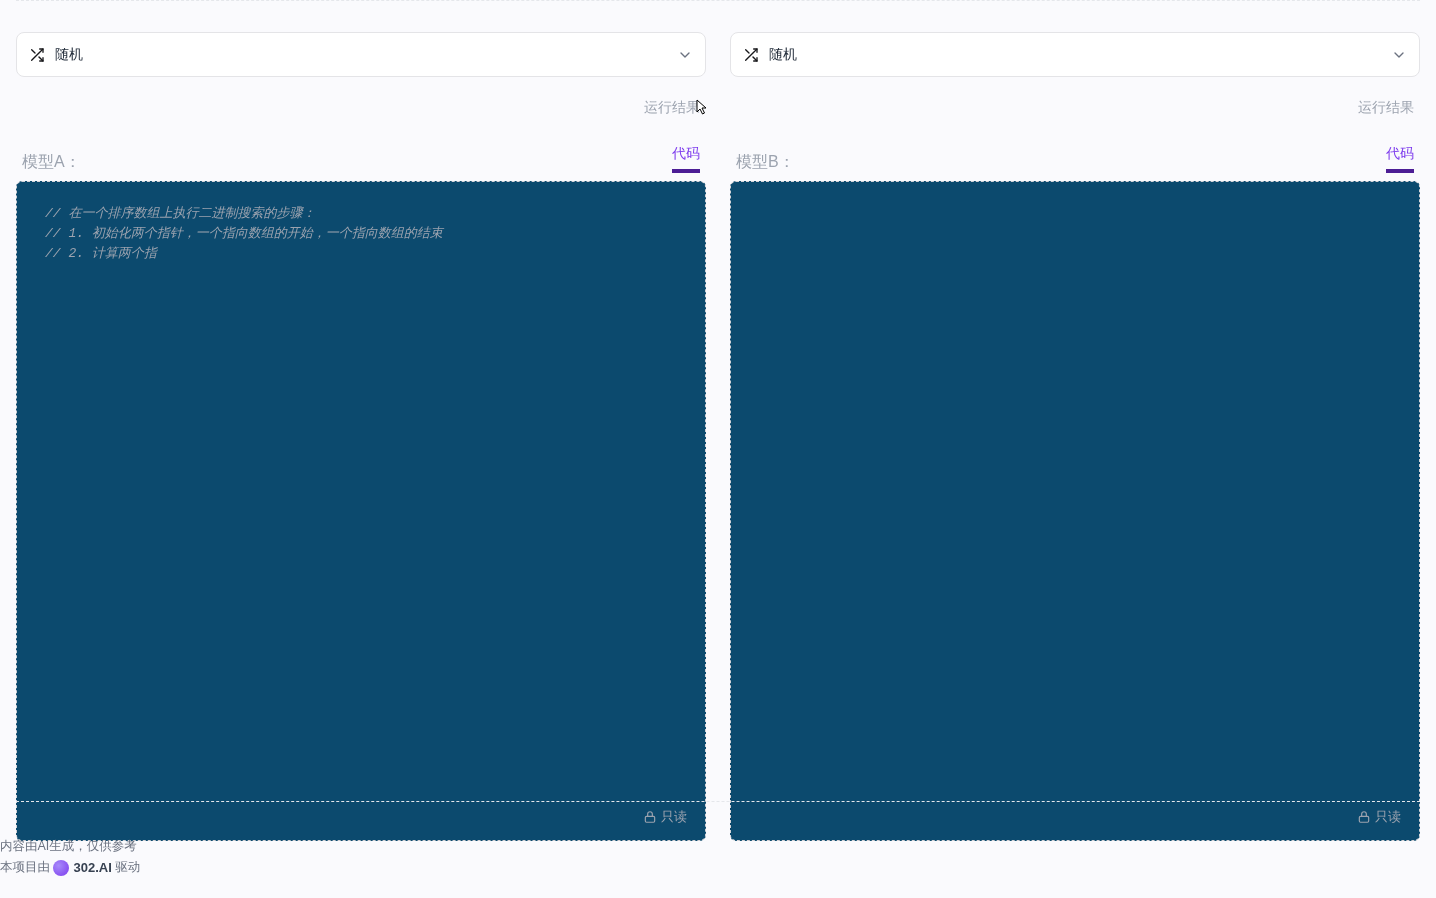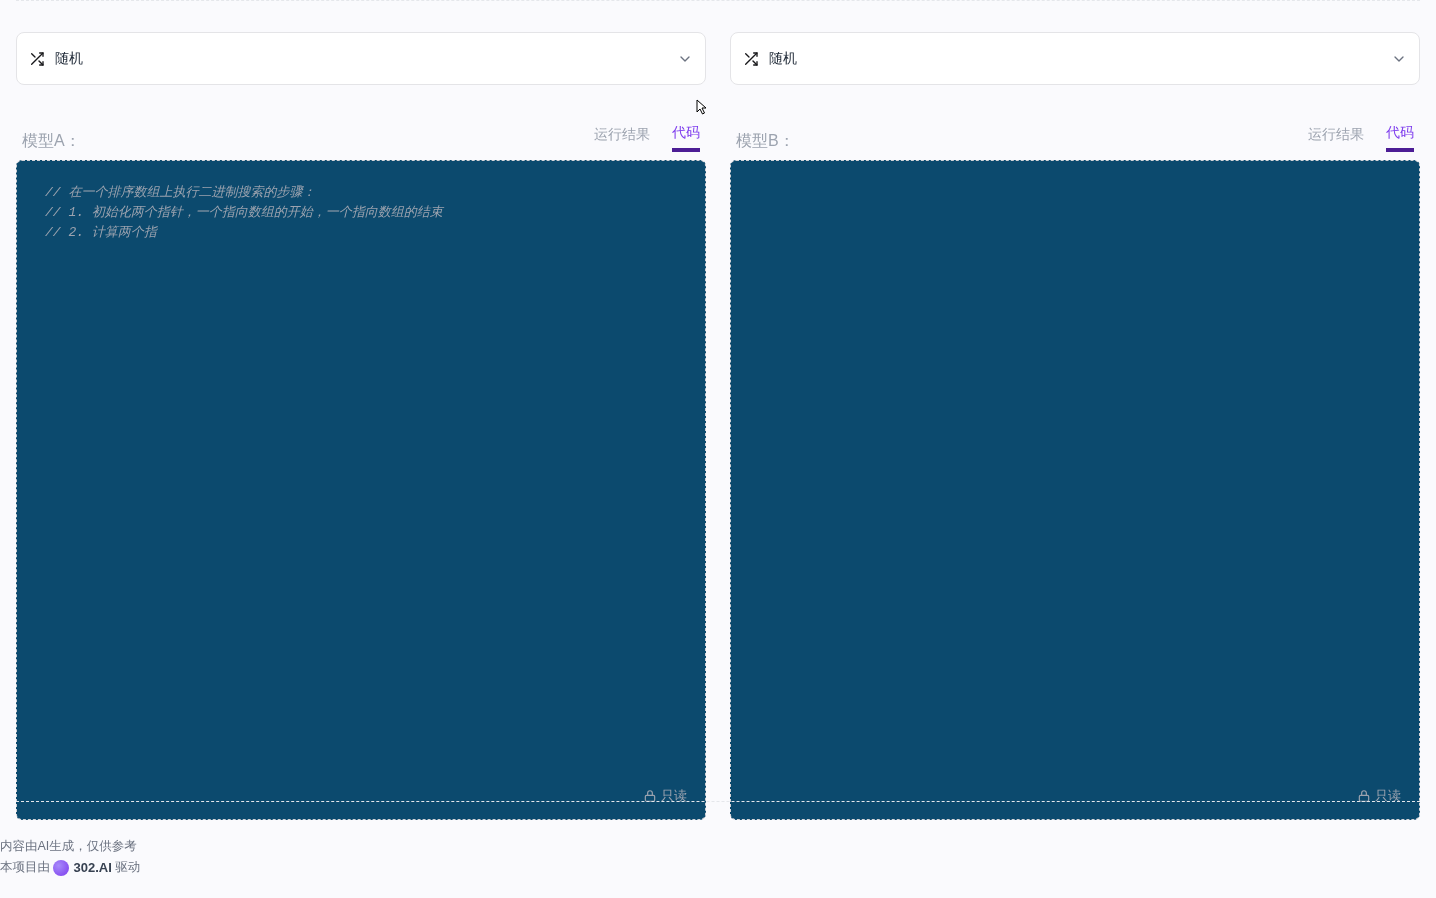--- a/index.html
+++ b/index.html
@@ -12,39 +12,39 @@
     position: relative;
   }
   .columns {
     display: flex;
     gap: 24px;
     padding: 0 16px;
     padding-top: 32px;
   }
   .col { flex: 1; display: flex; flex-direction: column; }
   .select-box {
-    height: 53px;
+    height: 45px;
     border: 1px solid #e4e4e7;
     border-radius: 8px;
     background: #fff;
     display: flex;
     align-items: center;
     padding: 0 12px;
     cursor: pointer;
     position: relative;
   }
   .select-box .shuffle-icon { width: 16px; height: 16px; color: #18181b; margin-right: 10px; flex-shrink:0; }
   .select-box .sel-label { font-size: 14px; color: #1f2937; }
   .select-box .chev { position: absolute; right: 12px; color: #6b7280; }
   .header-row {
     display: flex; align-items: flex-end; justify-content: space-between;
     margin-top: 22px; margin-bottom: 8px; padding: 0 6px;
   }
   .model-label { font-size: 16px; color: #9ca3af; margin-top: 24px; }
-  .tabs { display:flex; gap: 22px; align-items: center; }
+  .tabs { display:flex; gap: 22px; align-items: flex-end; flex-direction: column; }
   .tab { font-size: 14px; color: #9ca3af; padding-bottom: 6px; cursor: pointer; }
   .tab.active { color: #7c3aed; border-bottom: 4px solid #4c1d95; }
   .code-panel {
     border: 1px dashed #d4d4d8;
     border-radius: 6px;
     background: #0c4a6e;
     height: 660px;
     position: relative;
     padding: 22px 28px;
   }

